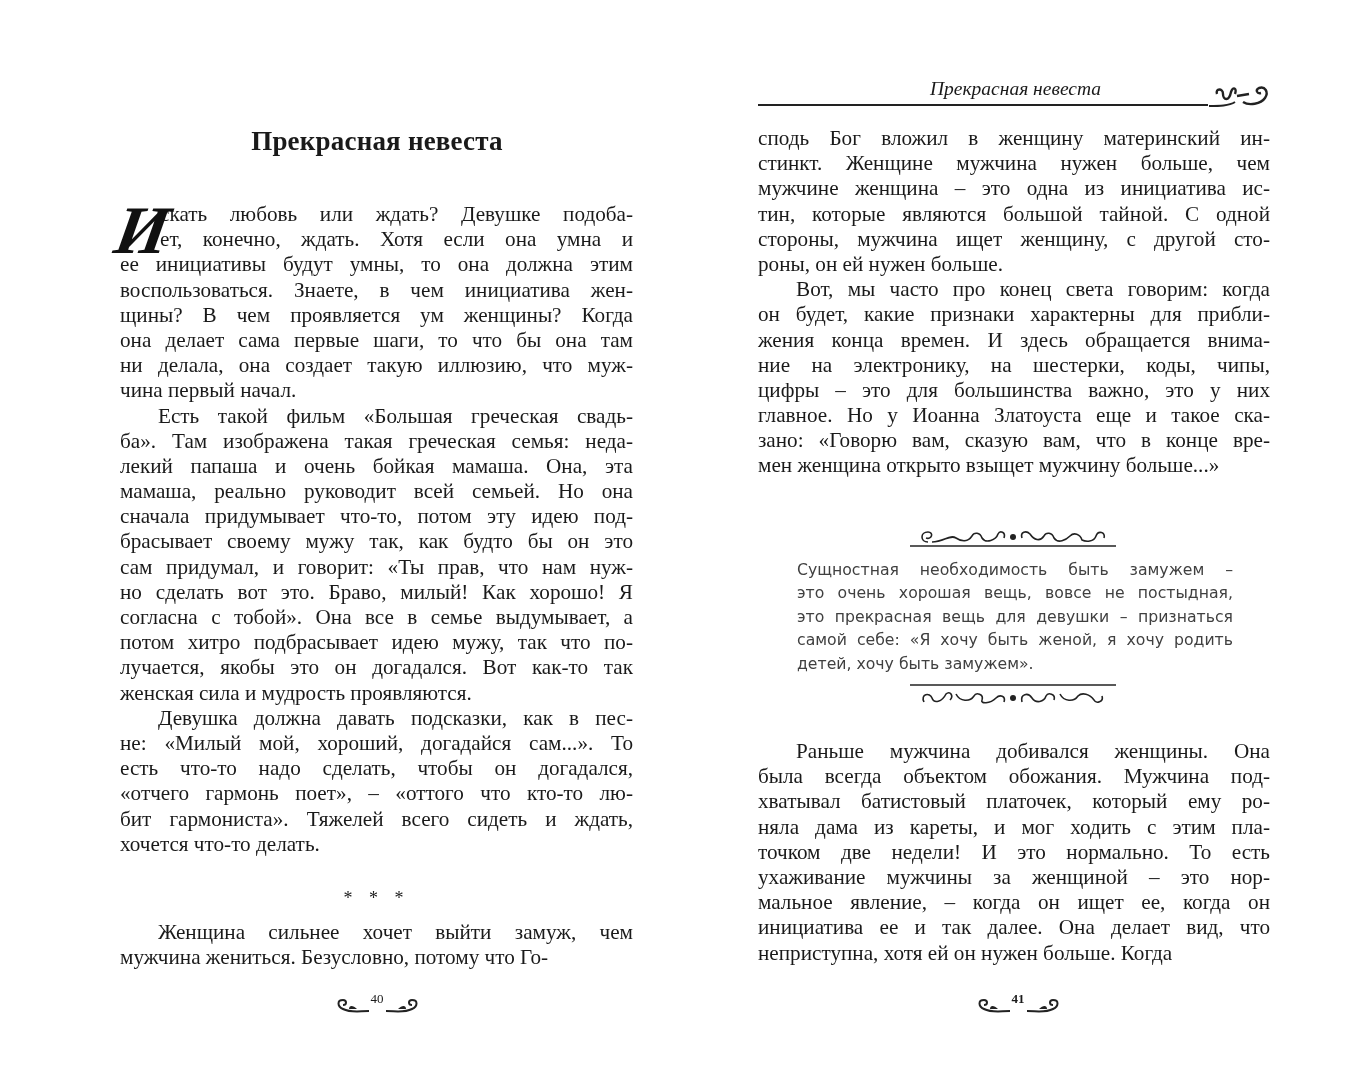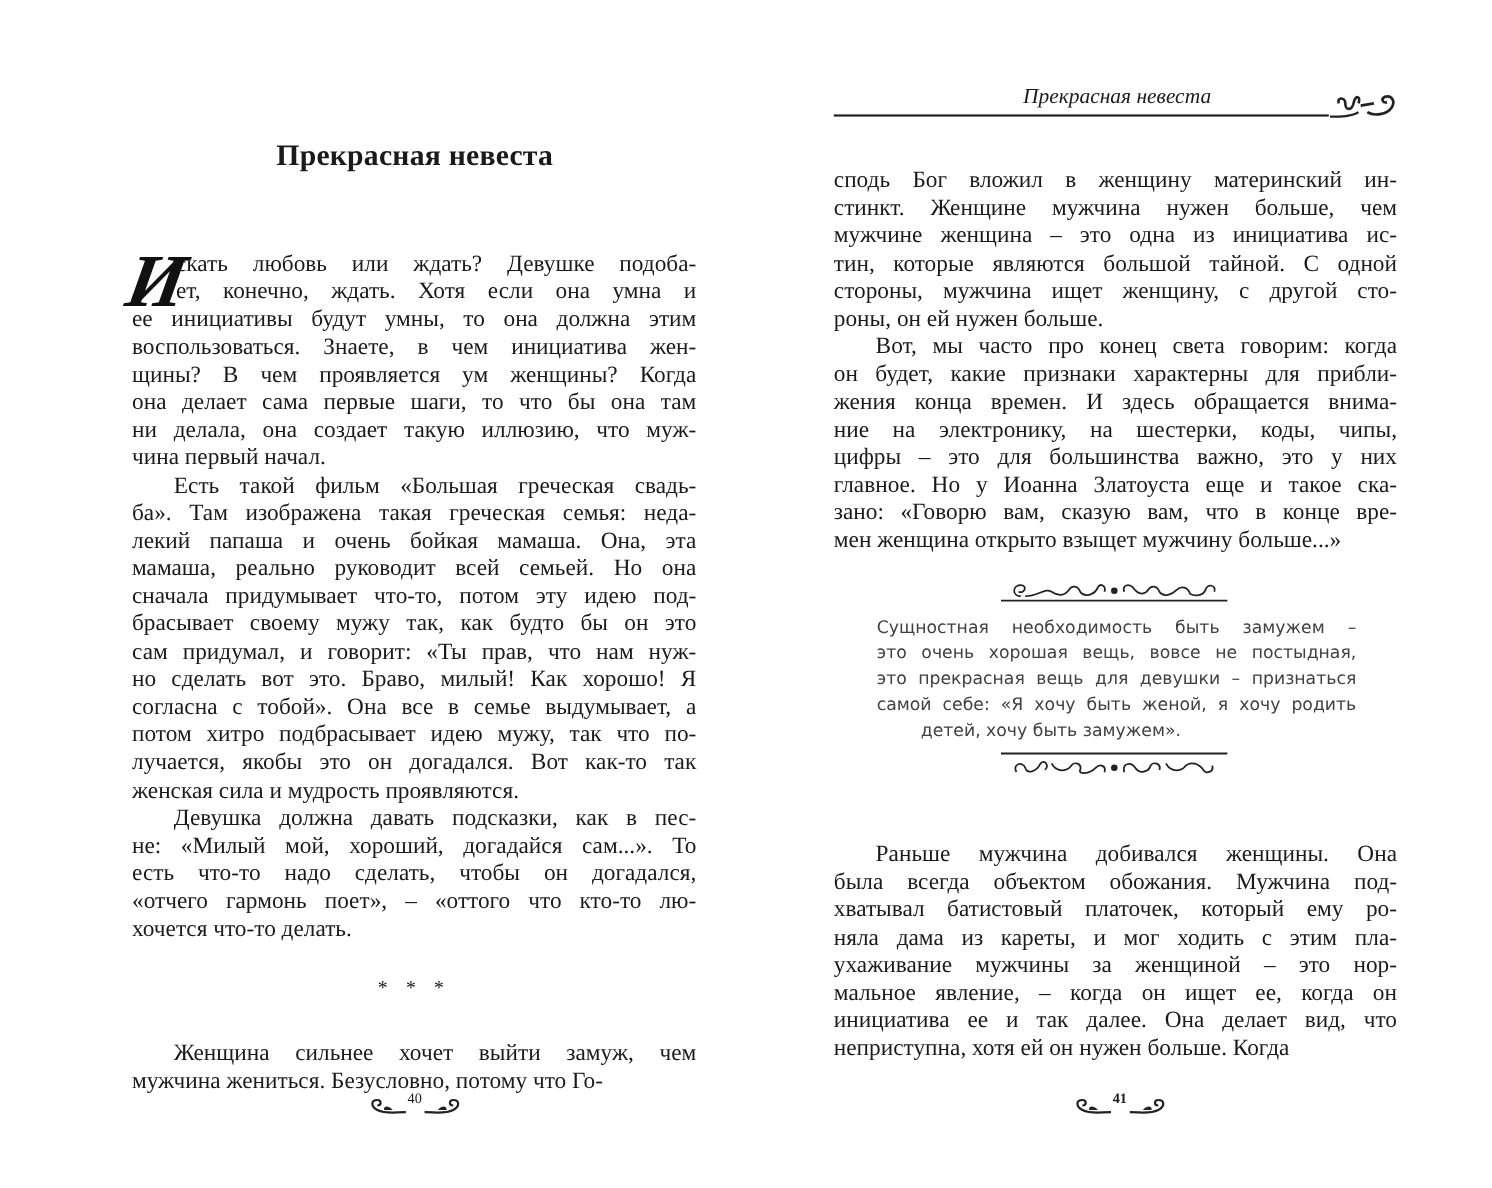--- a/index.html
+++ b/index.html
@@ -9,21 +9,21 @@
   #page-right { left: 678px; width: 678px; }
 
   .chapter-title {
     position: absolute; left: 118px; width: 518px; top: 126px;
     text-align: center; font-weight: bold; font-size: 27px;
     font-family: "Liberation Serif", serif; letter-spacing: 0.2px;
   }
 
   .text-block {
     position: absolute; font-family: "Liberation Serif", serif;
-    font-size: 21.2px; line-height: 25.2px; text-align: justify; margin-top: 25px;
+    font-size: 21.2px; line-height: 25.2px; text-align: justify;
   }
   .text-block .line { display: block; white-space: nowrap; text-align-last: justify; height: 25.2px; }
   .text-block .line.last { text-align-last: left; }
   .text-block .line.indent { padding-left: 38px; }
 
   #left-body { left: 120px; width: 513px; top: 202px; }
   #left-body .line.dropline { padding-left: 40px; }
   .dropcap {
     position: absolute; left: -4px; top: 0px;
     font-family: "Liberation Serif", serif; font-style: italic; font-weight: bold;
@@ -63,21 +63,21 @@
   .callout-orn { position: absolute; left: 910px; width: 206px; }
   #callout-orn-top { top: 520px; }
   #callout-orn-bottom { top: 682px; }
 
   .callout {
     position: absolute; left: 797px; width: 436px; top: 558px;
     font-family: "DejaVu Sans", sans-serif; font-size: 15.7px; line-height: 23.4px;
     text-align: justify; color: #404040;
   }
   .callout .line { display: block; white-space: nowrap; text-align-last: justify; }
-  .callout .line.last { text-align-last: left; margin-left: 40px; }
+  .callout .line.last { text-align-last: left; }
 </style>
 </head>
 <body>
 
 <div class="page" id="page-left"></div>
 
 <div class="chapter-title">Прекрасная невеста</div>
 
 <div class="text-block" id="left-body">
   <span class="dropcap">И</span>
@@ -99,20 +99,21 @@
       <span class="line">сам придумал, и говорит: «Ты прав, что нам нуж-</span>
       <span class="line">но сделать вот это. Браво, милый! Как хорошо! Я</span>
       <span class="line">согласна с тобой». Она все в семье выдумывает, а</span>
       <span class="line">потом хитро подбрасывает идею мужу, так что по-</span>
       <span class="line">лучается, якобы это он догадался. Вот как-то так</span>
       <span class="line last">женская сила и мудрость проявляются.</span>
       <span class="line indent">Девушка должна давать подсказки, как в пес-</span>
       <span class="line">не: «Милый мой, хороший, догадайся сам...». То</span>
       <span class="line">есть что-то надо сделать, чтобы он догадался,</span>
       <span class="line">«отчего гармонь поет», – «оттого что кто-то лю-</span>
+      <span class="line">бит гармониста». Тяжелей всего сидеть и ждать,</span>
       <span class="line last">хочется что-то делать.</span>
     </div>
 </div>
 
 <div class="asterisks">* * *</div>
 
 <div class="text-block" id="left-body2">
     <span class="line indent">Женщина сильнее хочет выйти замуж, чем</span>
     <span class="line last">мужчина жениться. Безусловно, потому что Го-</span>
   </div>
@@ -177,20 +178,21 @@
   <path d="M14 20 C10 12 20 10 22 16 C24 22 32 20 36 12 C40 8 44 14 40 18 M46 12 C50 20 60 20 64 14 C66 10 74 12 72 18 C70 22 80 22 86 16 C90 12 96 14 94 20" fill="none" stroke="#222" stroke-width="1.6"></path>
   <circle cx="103" cy="16" r="3" fill="#222"></circle>
   <path d="M112 20 C110 12 118 10 122 16 C126 22 134 20 136 14 C138 10 146 12 144 18 M150 12 C154 20 164 20 168 14 C172 10 180 12 184 18 C186 22 194 20 192 14" fill="none" stroke="#222" stroke-width="1.6"></path>
 </svg>
 
 <div class="text-block" id="right-body2">
     <span class="line indent">Раньше мужчина добивался женщины. Она</span>
     <span class="line">была всегда объектом обожания. Мужчина под-</span>
     <span class="line">хватывал батистовый платочек, который ему ро-</span>
     <span class="line">няла дама из кареты, и мог ходить с этим пла-</span>
+    <span class="line">точком две недели! И это нормально. То есть</span>
     <span class="line">ухаживание мужчины за женщиной – это нор-</span>
     <span class="line">мальное явление, – когда он ищет ее, когда он</span>
     <span class="line">инициатива ее и так далее. Она делает вид, что</span>
     <span class="line last">неприступна, хотя ей он нужен больше. Когда</span>
   </div>
 
 <div class="page-number" style="left:958px;font-weight:bold;">
   <svg class="orn" width="40" height="22" viewBox="0 0 40 22">
     <path d="M38 16 C28 16 20 18 12 14 C6 11 6 5 12 5 C16 5 16 10 12 10" fill="none" stroke="#222" stroke-width="2"></path>
     <path d="M26 14 C22 10 18 10 18 14 Z" fill="#222"></path>

